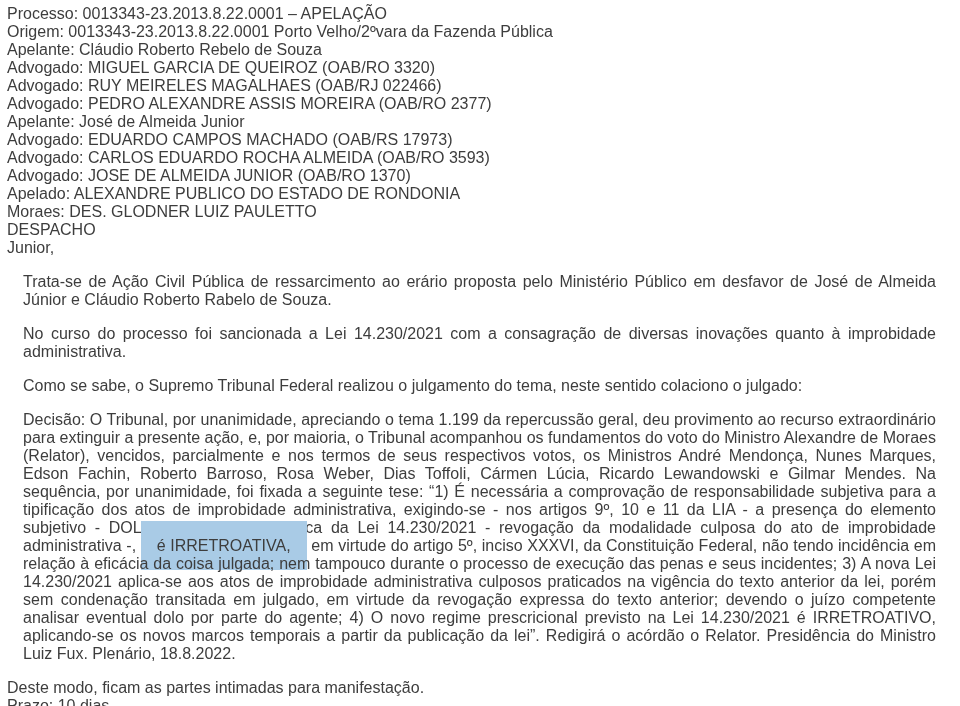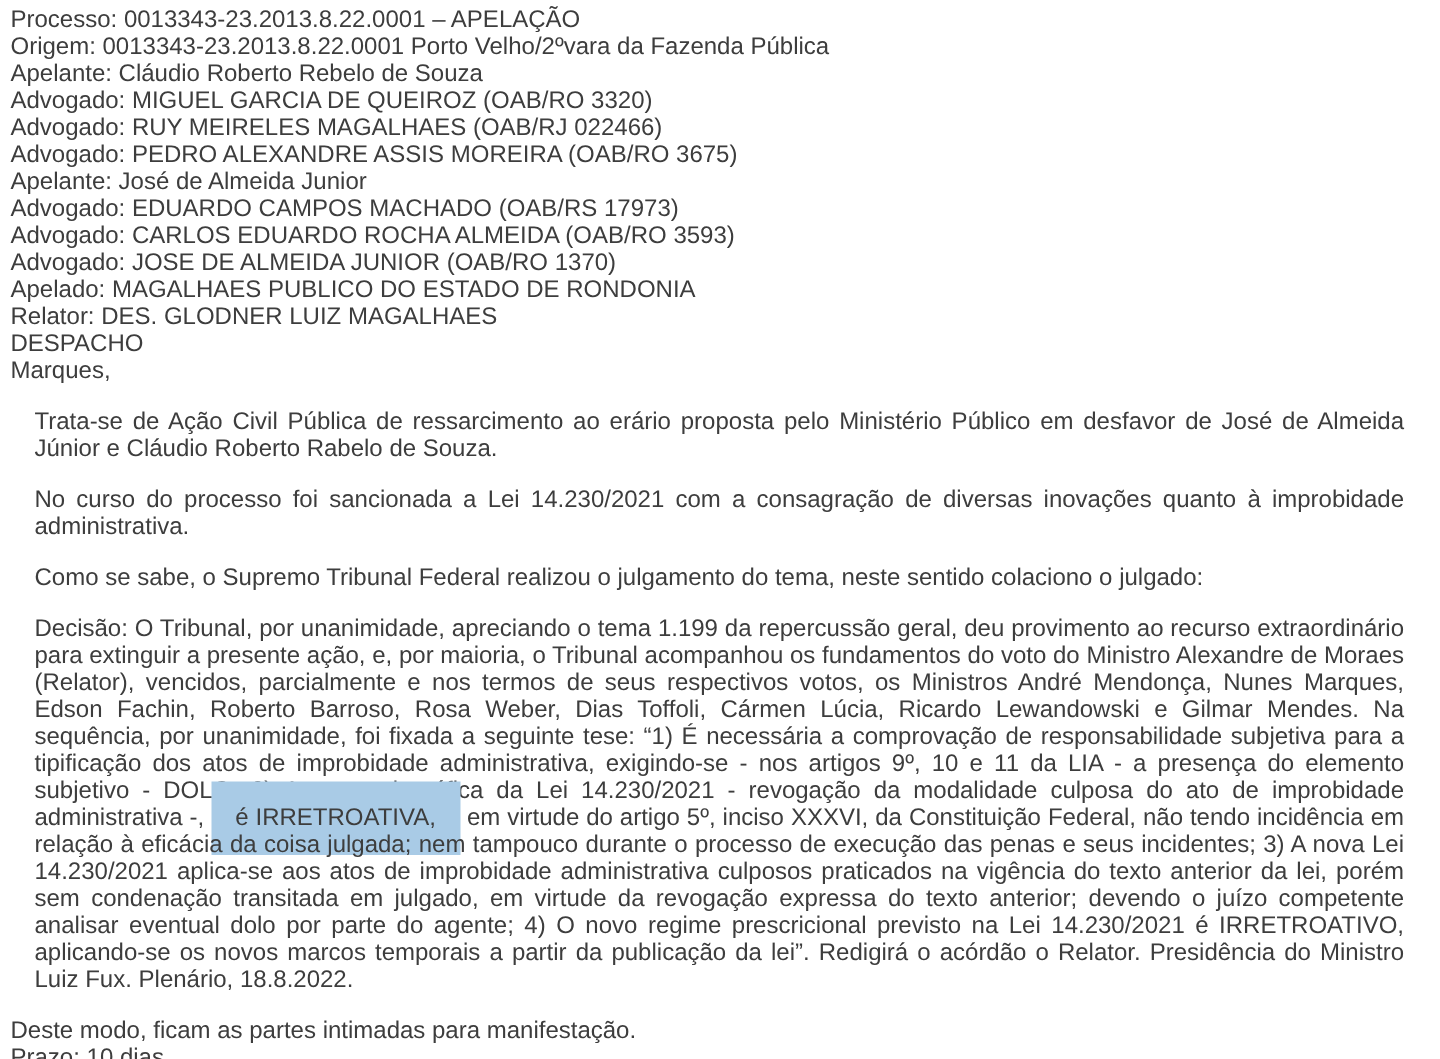--- a/index.html
+++ b/index.html
@@ -34,30 +34,30 @@
 </head>
 <body>
 
 <div class="page">
 
   <div class="line">Processo: 0013343-23.2013.8.22.0001 – APELAÇÃO</div>
   <div class="line">Origem: 0013343-23.2013.8.22.0001 Porto Velho/2ºvara da Fazenda Pública</div>
   <div class="line">Apelante: Cláudio Roberto Rebelo de Souza</div>
   <div class="line">Advogado: MIGUEL GARCIA DE QUEIROZ (OAB/RO 3320)</div>
   <div class="line">Advogado: RUY MEIRELES MAGALHAES (OAB/RJ 022466)</div>
-  <div class="line">Advogado: PEDRO ALEXANDRE ASSIS MOREIRA (OAB/RO 3675)</div>
+  <div class="line">Advogado: PEDRO ALEXANDRE ASSIS MOREIRA (OAB/RO 2377)</div>
   <div class="line">Apelante: José de Almeida Junior</div>
   <div class="line">Advogado: EDUARDO CAMPOS MACHADO (OAB/RS 17973)</div>
   <div class="line">Advogado: CARLOS EDUARDO ROCHA ALMEIDA (OAB/RO 3593)</div>
   <div class="line">Advogado: JOSE DE ALMEIDA JUNIOR (OAB/RO 1370)</div>
-  <div class="line">Apelado: MAGALHAES PUBLICO DO ESTADO DE RONDONIA</div>
-  <div class="line">Relator: DES. GLODNER LUIZ MAGALHAES</div>
+  <div class="line">Apelado: ALEXANDRE PUBLICO DO ESTADO DE RONDONIA</div>
+  <div class="line">Moraes: DES. GLODNER LUIZ PAULETTO</div>
 
   <div class="line">DESPACHO</div>
-  <div class="line">Marques,</div>
+  <div class="line">Junior,</div>
 
   <p class="para">Trata-se de Ação Civil Pública de ressarcimento ao erário proposta pelo Ministério Público em desfavor de José de Almeida Júnior e Cláudio Roberto Rabelo de Souza.</p>
   <p class="para">No curso do processo foi sancionada a Lei 14.230/2021 com a consagração de diversas inovações quanto à improbidade administrativa.</p>
   <p class="para">Como se sabe, o Supremo Tribunal Federal realizou o julgamento do tema, neste sentido colaciono o julgado:</p>
 
   <p class="para"><span>Decisão: O Tribunal, por unanimidade, apreciando o tema 1.199 da repercussão geral, deu provimento ao recurso extraordinário para extinguir a presente ação, e, por maioria, o Tribunal acompanhou os fundamentos do voto do Ministro Alexandre de Moraes (Relator), vencidos, parcialmente e nos termos de seus respectivos votos, os Ministros André Mendonça, Nunes Marques, Edson Fachin, Roberto Barroso, Rosa Weber, Dias Toffoli, Cármen Lúcia, Ricardo Lewandowski e Gilmar Mendes. Na sequência, por unanimidade, foi fixada a seguinte tese: “1) É necessária a comprovação de responsabilidade subjetiva para a tipificação dos atos de improbidade administrativa, exigindo-se - nos artigos 9º, 10 e 11 da LIA - a presença do elemento subjetivo - DOLO; 2) A norma benéfica da Lei 14.230/2021 - revogação da modalidade culposa do ato de improbidade administrativa -, </span><mark class="hl">é IRRETROATIVA,</mark><span> em virtude do artigo 5º, inciso XXXVI, da Constituição Federal, não tendo incidência em relação à eficácia da coisa julgada; nem tampouco durante o processo de execução das penas e seus incidentes; 3) A nova Lei 14.230/2021 aplica-se aos atos de improbidade administrativa culposos praticados na vigência do texto anterior da lei, porém sem condenação transitada em julgado, em virtude da revogação expressa do texto anterior; devendo o juízo competente analisar eventual dolo por parte do agente; 4) O novo regime prescricional previsto na Lei 14.230/2021 é IRRETROATIVO, aplicando-se os novos marcos temporais a partir da publicação da lei”. Redigirá o acórdão o Relator. Presidência do Ministro Luiz Fux. Plenário, 18.8.2022.</span></p>
 
   <div class="line">Deste modo, ficam as partes intimadas para manifestação.</div>
   <div class="line">Prazo: 10 dias.</div>
   <div class="line">Findo o prazo, conclusos pra julgamento.</div>

